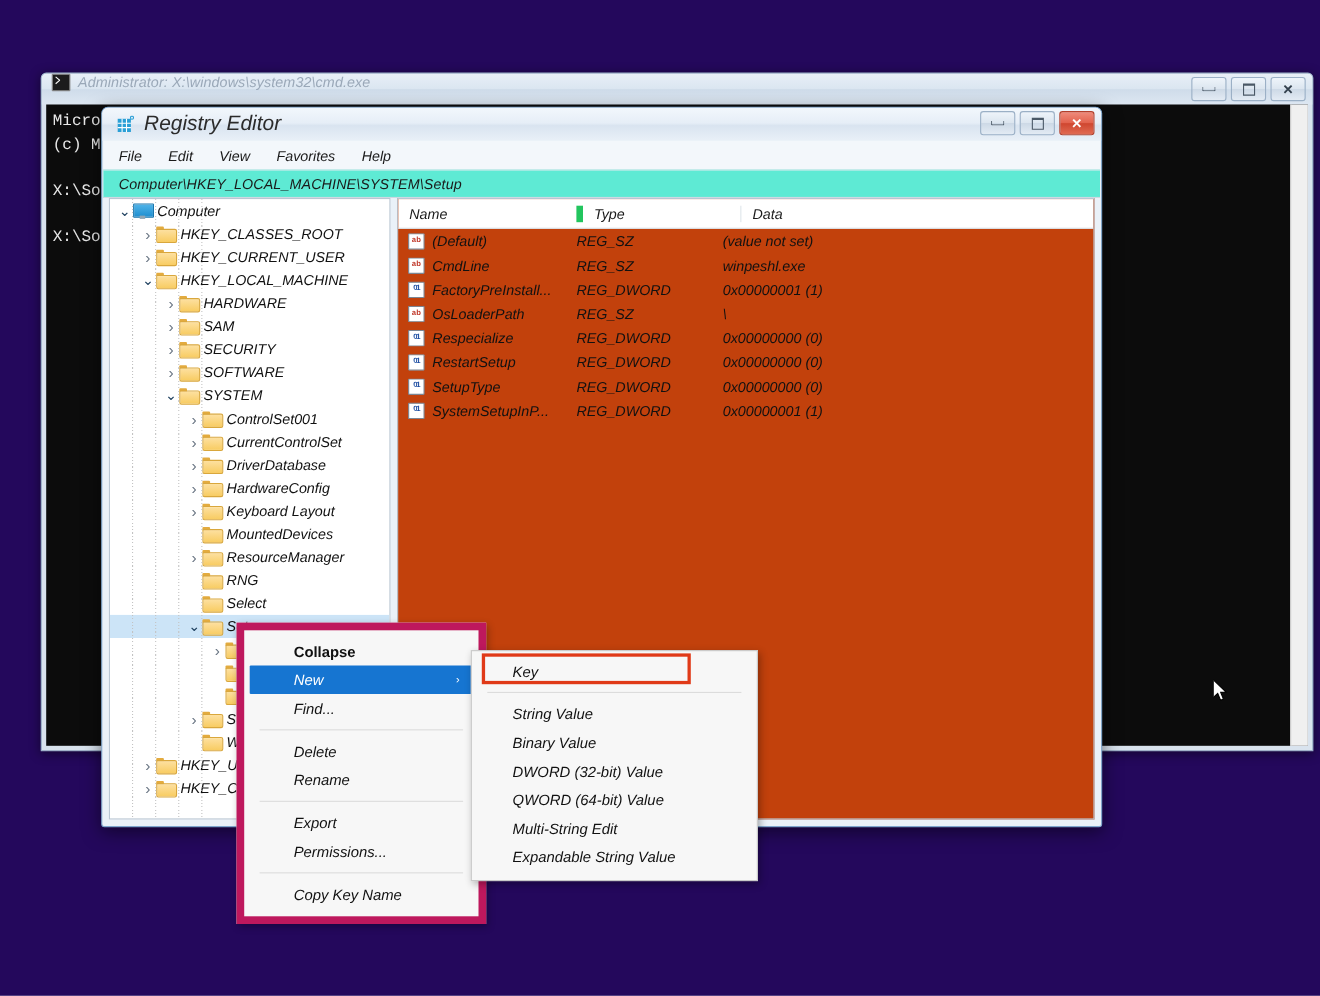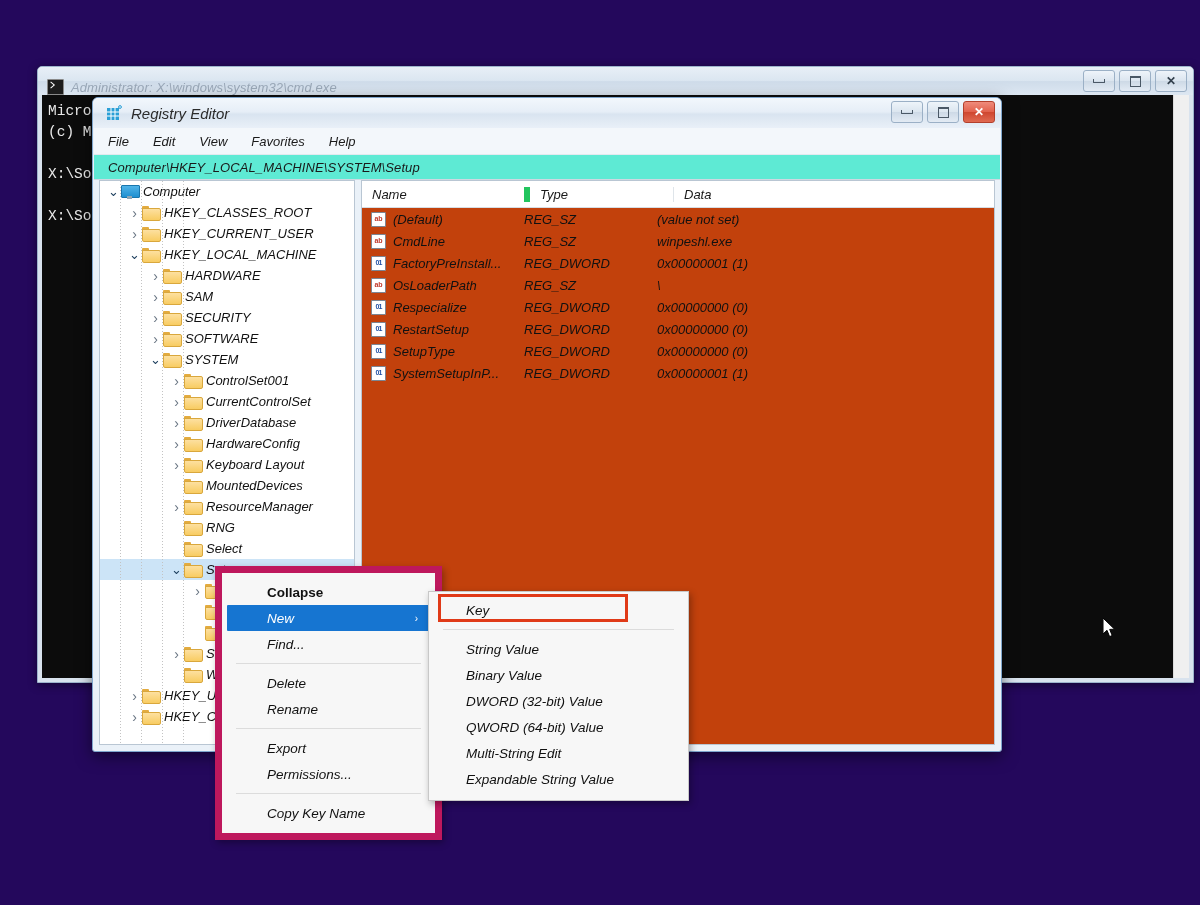--- a/index.html
+++ b/index.html
@@ -17,21 +17,21 @@
     position:absolute;left:37px;top:66px;width:1155px;height:615px;
     background:#d9e3ee;
     border:1px solid #9db4cc;
     border-radius:5px 5px 0 0;
     box-shadow:0 2px 10px rgba(0,0,0,.45);
   }
   #cmd-titlebar{
     position:relative;height:28px;
     background:linear-gradient(to bottom,#e8eff7 0%, #dbe6f1 48%, #cfdcea 52%, #dde7f2 100%);
     border-radius:4px 4px 0 0;
-    display:flex;align-items:flex-end;
+    display:flex;align-items:flex-start;
   }
   #cmd-icon{
     width:15px;height:14px;margin-left:9px;margin-right:7px;
     background:#1c1c1c;border:1px solid #8a8a8a;border-radius:1px;
     position:relative;flex:0 0 auto;
   }
   #cmd-icon:before{
     content:"";position:absolute;left:2px;top:3px;width:5px;height:1px;
     background:#fff;transform:rotate(40deg);
   }
@@ -81,21 +81,21 @@
   }
   #reg-titlebar{
     position:relative;height:30px;
     background:linear-gradient(to bottom,#f2f7fc 0%,#e6eef7 46%,#d9e4f0 54%,#e9f0f8 100%);
     border-radius:5px 5px 0 0;
     display:flex;align-items:center;
   }
   #reg-icon{
     width:16px;height:16px;margin-left:13px;margin-right:9px;flex:0 0 auto;position:relative;
   }
-  #reg-title{font-size:15px;color:#2b2b2b;font-style:italic;}
+  #reg-title{font-size:19px;color:#2b2b2b;font-style:italic;}
   #reg-menubar{
     position:absolute;left:1px;right:1px;top:30px;height:26px;
     background:#f3f7fb;display:flex;align-items:center;padding-left:14px;gap:24px;
   }
   .menu-item{font-size:13px;color:#1a1a1a;font-style:italic;cursor:default;}
   #reg-addressbar{
     position:absolute;left:1px;right:1px;top:56px;height:24px;
     background:#5eead4;border-top:1px solid #e3e9ef;border-bottom:1px solid #cfd8e1;
     display:flex;align-items:center;padding-left:14px;
   }

